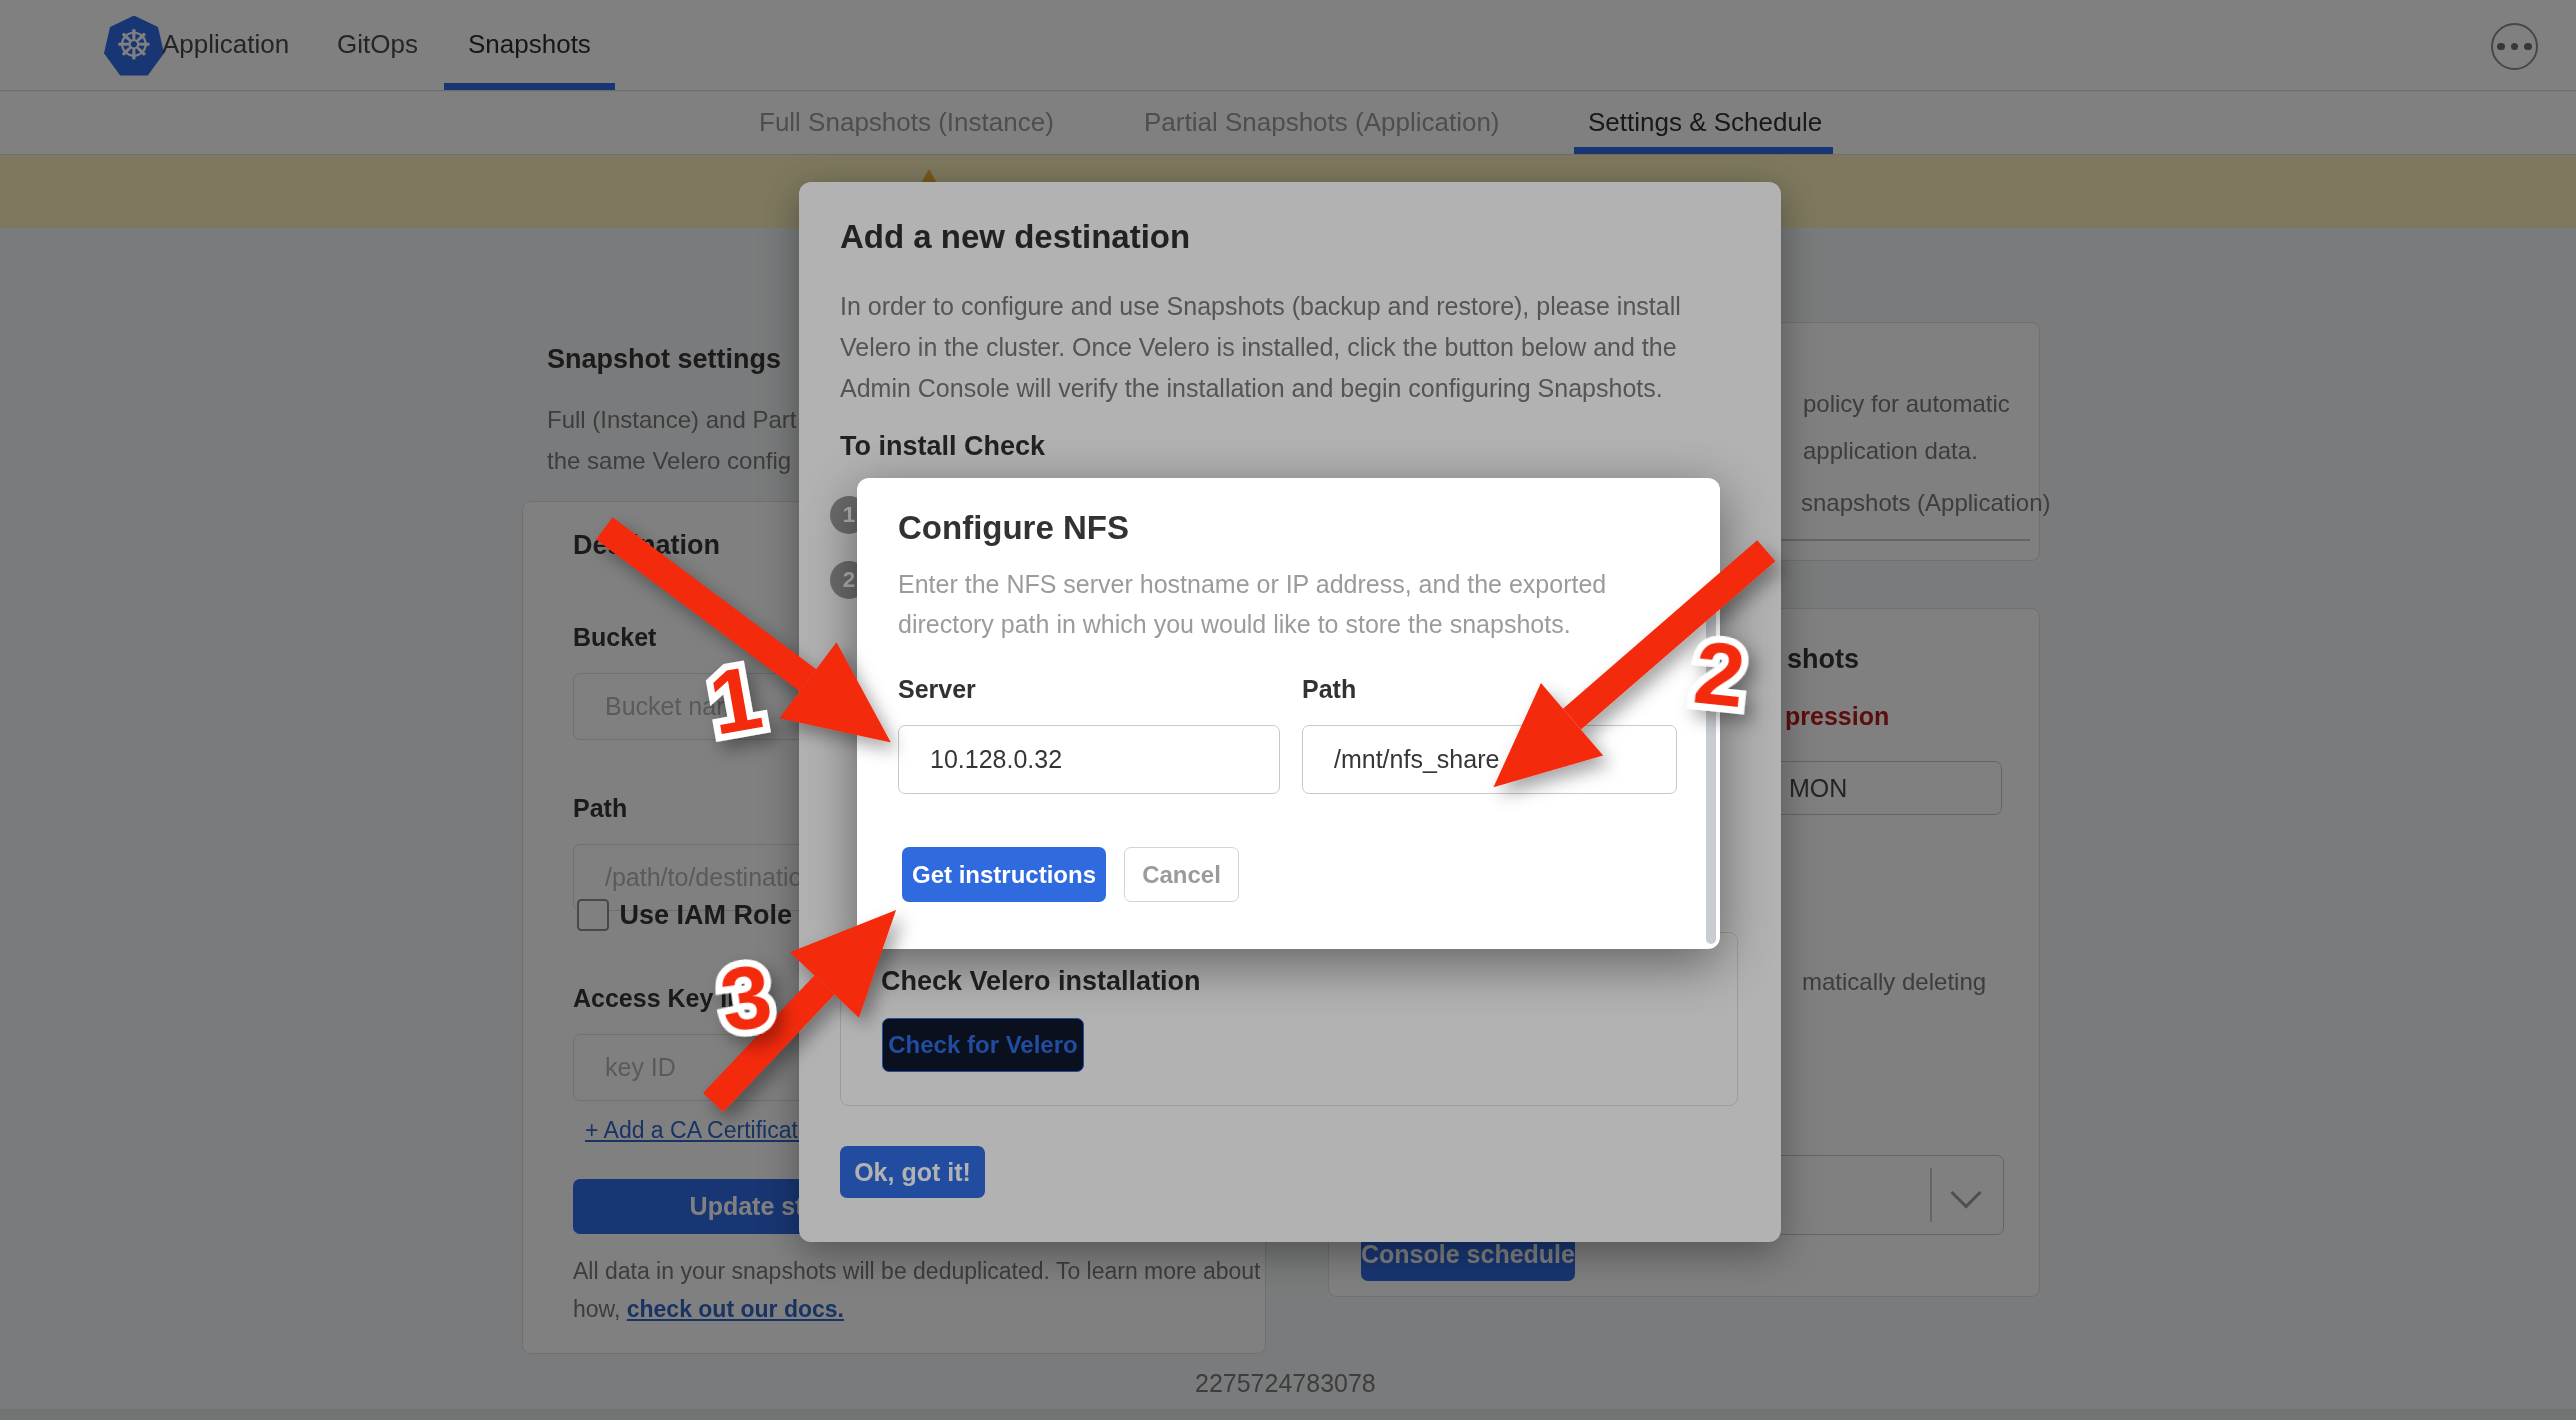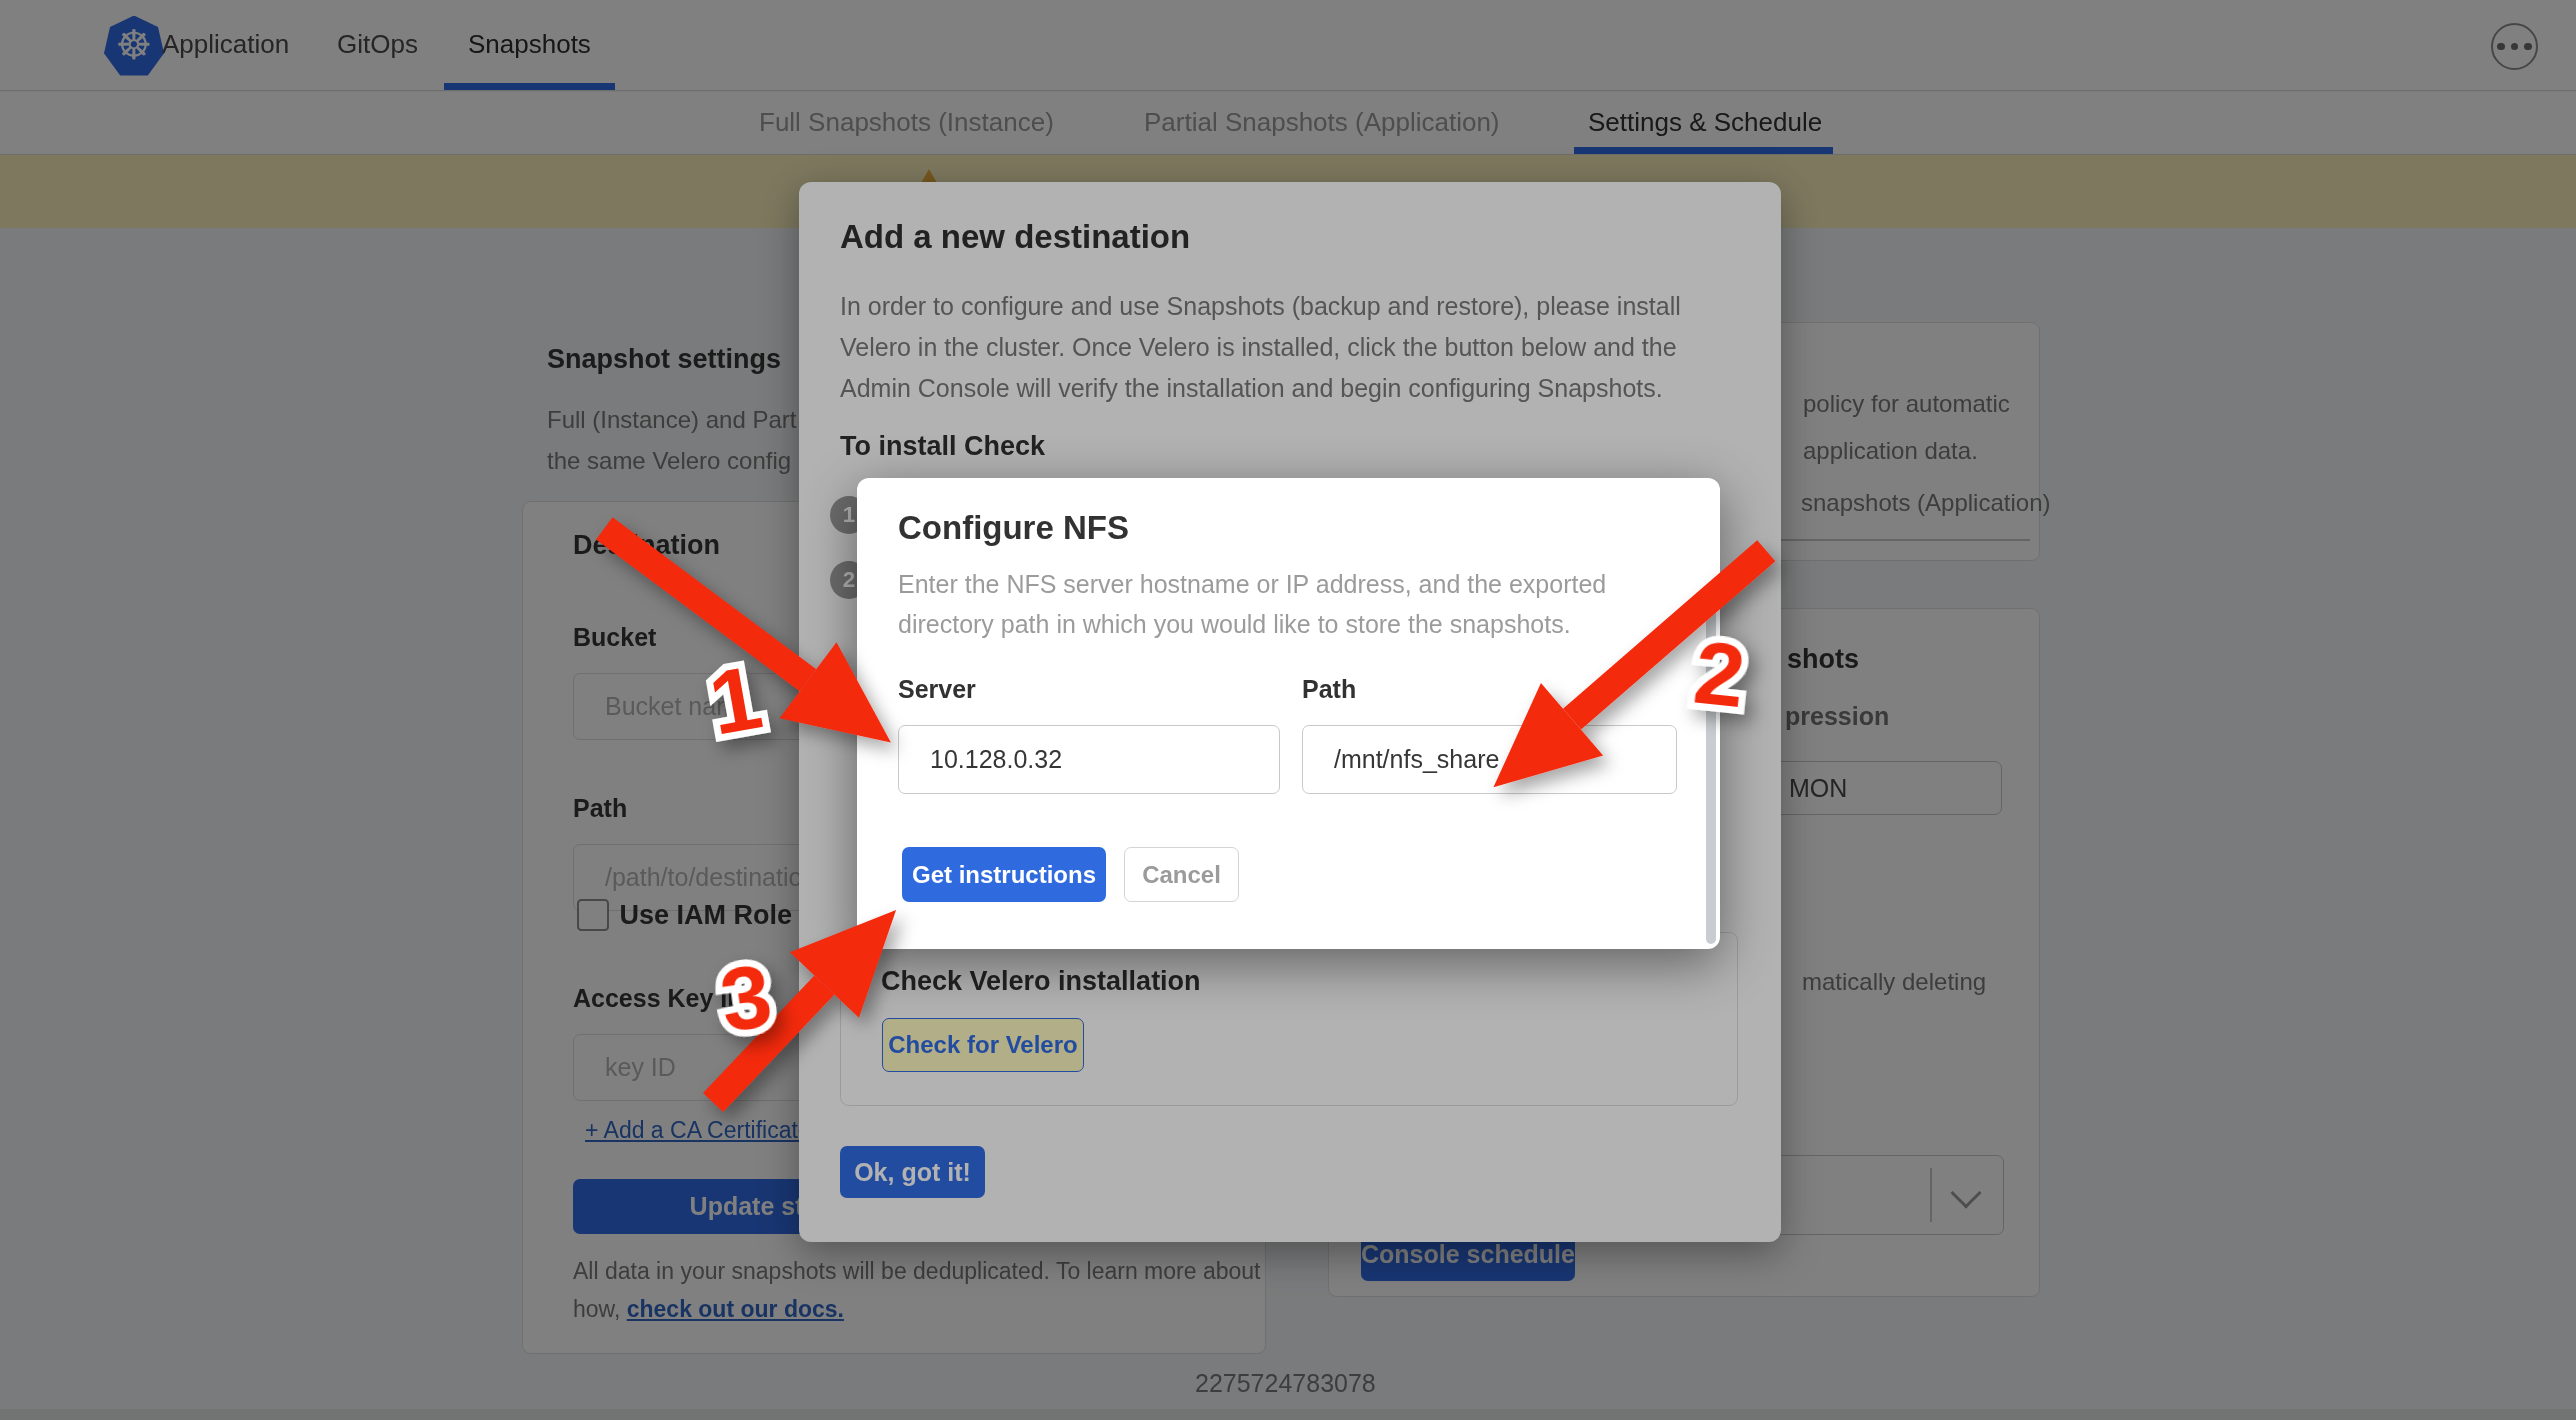--- a/index.html
+++ b/index.html
@@ -66,21 +66,21 @@
   .lc-doc-link{color:#3268c5;text-decoration:underline;font-weight:bold;}
 
   
   .right-card{position:absolute;background:#fff;border:1.7px solid #dfdfdf;border-radius:8.6px;}
   .right-card-a{left:1328px;top:322px;width:710px;height:237px;}
   .right-card-b{left:1328px;top:608px;width:710px;height:687px;}
   .frag{position:absolute;font-size:24px;color:#7a7a7a;white-space:nowrap;}
   .ra-policy{left:474px;top:67px;} .ra-appdata{left:474px;top:114px;} .ra-snapapp{left:472px;top:166px;}
   .ra-underline{position:absolute;left:446px;top:216px;width:255px;height:1.7px;background:#c9c9c9;}
   .rb-shots{left:458px;top:35px;font-size:27px;font-weight:bold;color:#363636;}
-  .rb-pression{left:456px;top:93px;font-size:25px;font-weight:bold;color:#737373;}
+  .rb-pression{left:456px;top:93px;font-size:25px;font-weight:bold;color:#b91c1c;}
   .rb-cron{position:absolute;left:347px;top:152px;width:326px;height:54px;border:1.7px solid #c9c9c9;
            border-radius:7px;background:#fff;display:flex;align-items:center;padding-left:112px;
            box-sizing:border-box;font-size:25px;color:#4a4a4a;}
   .rb-k{left:395px;top:245px;font-size:23px;}
   .rb-deleting{left:473px;top:359px;}
   .rb-select{position:absolute;left:347px;top:546px;width:326px;height:78px;border:1.7px solid #c9c9c9;
              border-radius:7px;background:#fff;}
   .dd-sep{position:absolute;right:71px;top:12px;bottom:12px;width:1.7px;background:#c9c9c9;}
   .dd-chevron{position:absolute;right:26px;top:26px;width:19px;height:19px;
               border-right:3.5px solid #9b9b9b;border-bottom:3.5px solid #9b9b9b;transform:rotate(45deg);}
@@ -97,21 +97,21 @@
   .ma-p{position:absolute;left:41px;font-size:25px;color:#7a7a7a;white-space:nowrap;}
   .ma-p1{top:110px;} .ma-p2{top:151px;} .ma-p3{top:192px;}
   .ma-install{position:absolute;left:41px;top:249px;font-size:27px;font-weight:bold;color:#323232;}
   .step-circle{position:absolute;left:31px;width:38px;height:38px;border-radius:50%;background:#9b9b9b;
                color:#fff;font-size:22.4px;font-weight:bold;display:flex;align-items:center;justify-content:center;}
   .ma-step1{top:314px;} .ma-step2{top:379px;}
   .ma-checkbox-panel{position:absolute;left:41px;top:750px;width:898px;height:174px;
                      border:1.7px solid #dfdfdf;border-radius:8.6px;box-sizing:border-box;}
   .ma-check-heading{position:absolute;left:40px;top:33px;font-size:27px;font-weight:bold;color:#323232;}
   .ma-check-btn{position:absolute;left:41px;top:85px;width:202px;height:54px;border:1.7px solid #326de6;
-                border-radius:7px;background:#fef9c3;color:#326de6;font-size:24px;font-weight:bold;
+                border-radius:7px;background:#0f172a;color:#326de6;font-size:24px;font-weight:bold;
                 display:flex;align-items:center;justify-content:center;box-sizing:border-box;}
   .ma-ok-btn{position:absolute;left:41px;top:964px;width:145px;height:52px;font-size:25px;}
 
   
   .modal-nfs{position:absolute;left:857px;top:478px;width:863px;height:471px;background:#fff;
              border-radius:12px;box-shadow:0 14px 52px rgba(0,0,0,0.45);z-index:40;}
   .mn-title{position:absolute;left:41px;top:31px;font-size:33px;font-weight:bold;color:#323232;}
   .mn-d{position:absolute;left:41px;font-size:25px;color:#9b9b9b;white-space:nowrap;}
   .mn-d1{top:92px;} .mn-d2{top:132px;}
   .mn-label{position:absolute;font-size:25px;font-weight:bold;color:#323232;}

